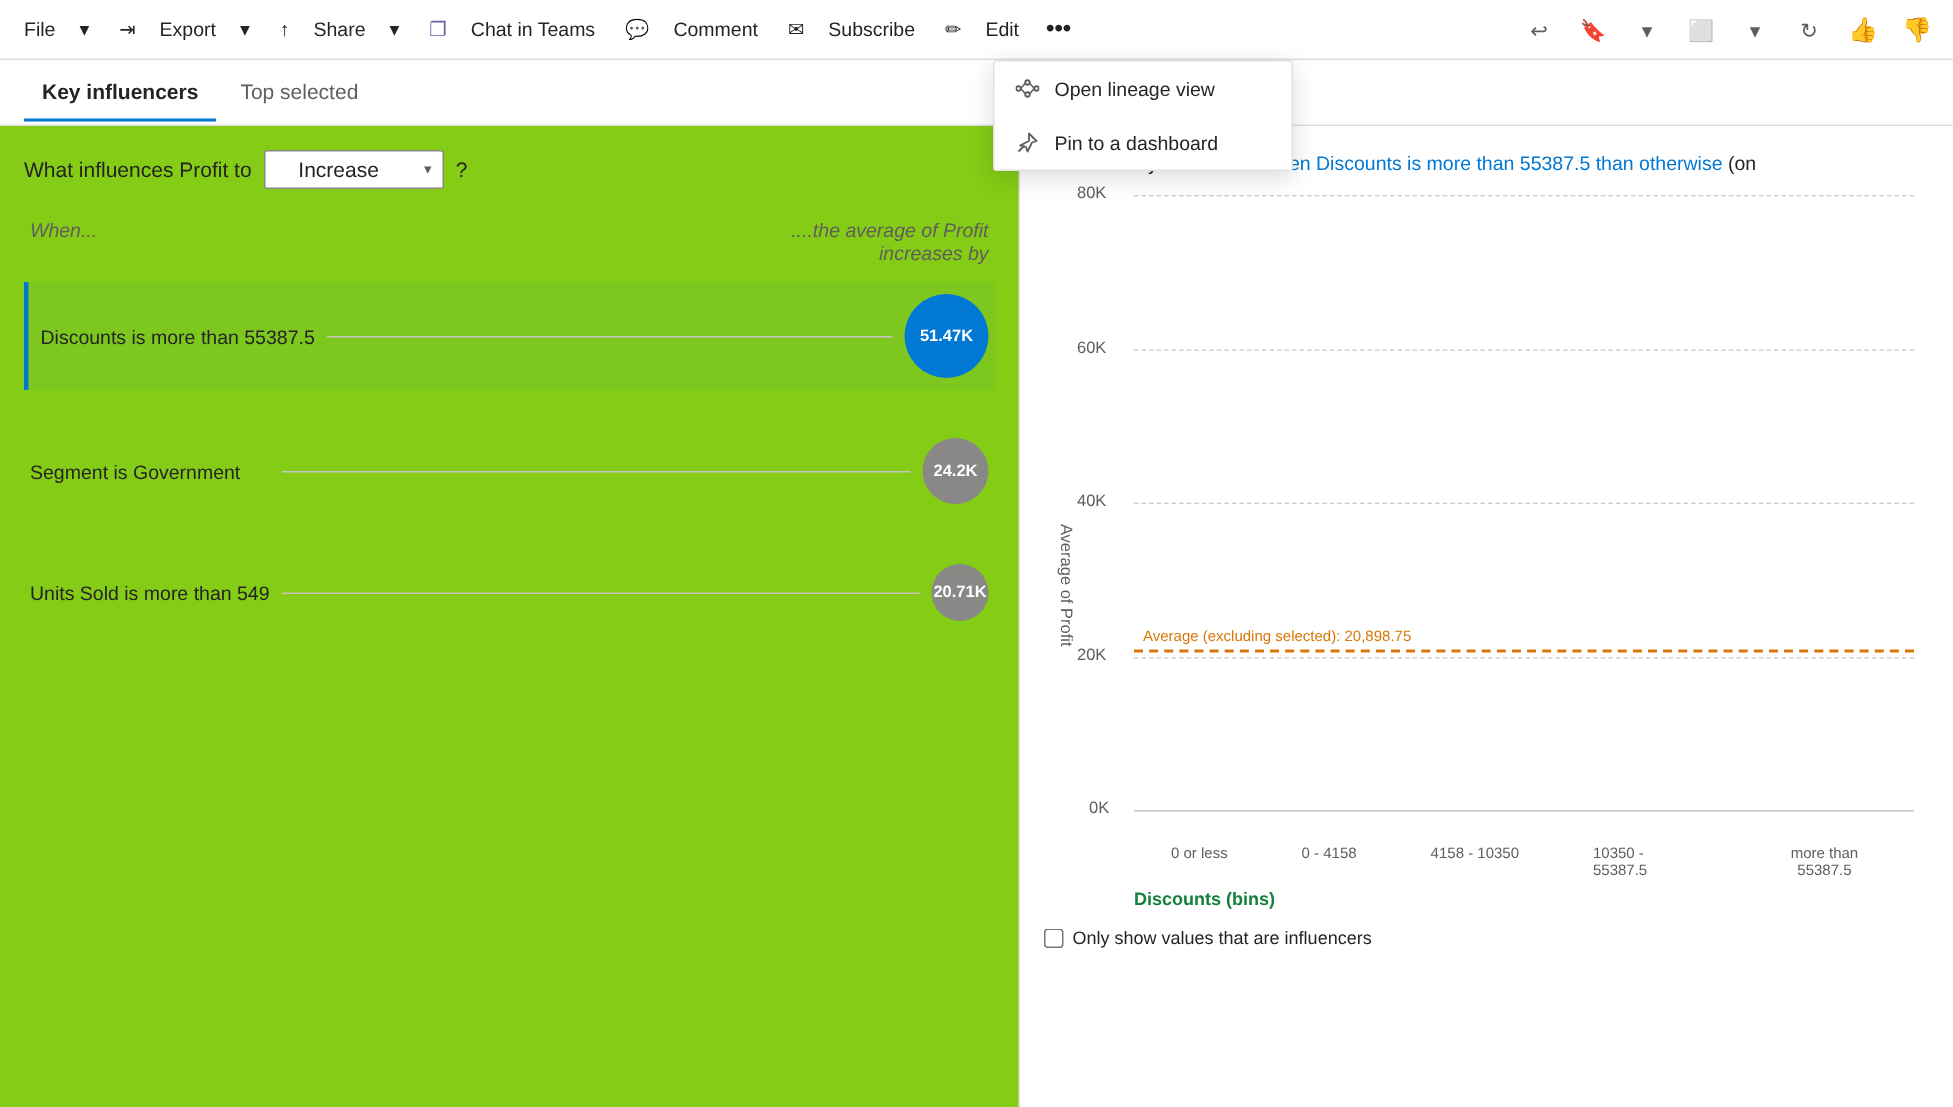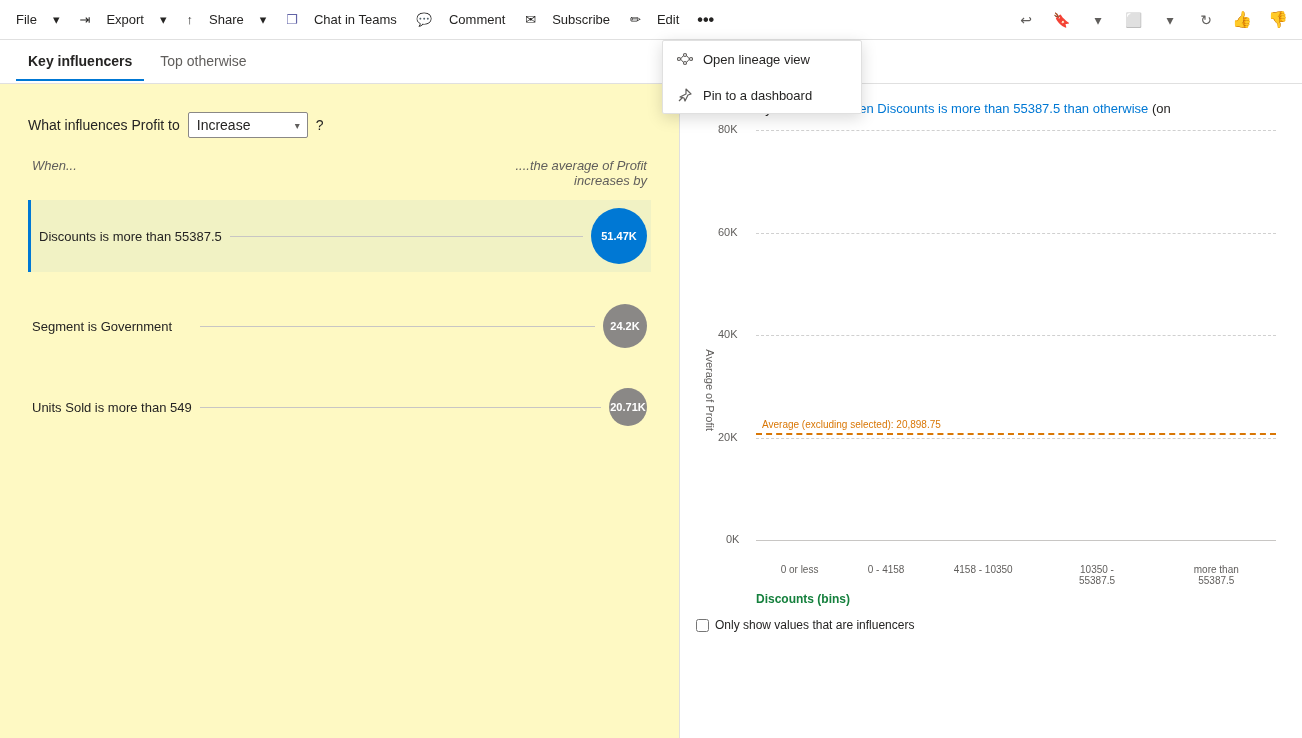--- a/index.html
+++ b/index.html
@@ -32,27 +32,27 @@
     .tab {
       padding: 10px 12px; cursor: pointer; font-size: 14px; color: #605e5c;
       border-bottom: 2px solid transparent; margin-right: 4px;
     }
     .tab.active { color: #252423; border-bottom: 2px solid #0078d4; font-weight: 600; }
 
     
     .main { display: flex; height: calc(738px - 84px); }
 
     
-    .left-panel { width: 680px; padding: 28px; background: #fef9c3; border-right: 1px solid #e0e0e0; overflow-y: auto; }
+    .left-panel { width: 680px; padding: 16px; background: #84cc16; border-right: 1px solid #e0e0e0; overflow-y: auto; }
 
     .influencer-question { display: flex; align-items: center; gap: 8px; margin-bottom: 20px; font-size: 14px; color: #252423; }
     .influencer-select {
       border: 1px solid #8a8886; border-radius: 2px; padding: 4px 28px 4px 8px;
       font-size: 14px; background: #fff; appearance: none; cursor: pointer;
-      min-width: 120px; color: #252423;
+      min-width: 120px; color: #252423; text-align: center;
     }
     .select-wrapper { position: relative; display: inline-block; }
     .select-arrow { position: absolute; right: 8px; top: 50%; transform: translateY(-50%); pointer-events: none; font-size: 10px; color: #605e5c; }
 
     .column-headers { display: flex; justify-content: space-between; margin-bottom: 12px; padding: 0 4px; }
     .col-header-left { font-size: 13px; color: #605e5c; font-style: italic; }
     .col-header-right { font-size: 13px; color: #605e5c; font-style: italic; text-align: right; max-width: 180px; }
 
     .influencer-row {
       display: flex; align-items: center; margin-bottom: 24px;
@@ -143,21 +143,21 @@
     <button class="toolbar-icon-btn" style="font-size:16px;">👍</button>
     <button class="toolbar-icon-btn" style="font-size:16px;">👎</button>
   </div>
 </div>
 
 <div class="tabs">
   <div class="tab active">
     <span>Key influencers</span>
   </div>
   <div class="tab">
-    <span>Top otherwise</span>
+    <span>Top selected</span>
   </div>
 </div>
 
 <div class="main">
 
   <div class="left-panel">
     <div class="influencer-question">
       <span>What influences Profit to</span>
       <div class="select-wrapper">
         <select class="influencer-select">
@@ -274,21 +274,21 @@
           <div style="display:flex; flex-direction:column; align-items:center;">
             <div style="width:55px; height:88.75%; background:#0078d4;"></div>
           </div>
         </div>
       </div>
 
       <div style="position:absolute; left:60px; right:10px; bottom:24px; display:flex; justify-content:space-around;">
         <div style="text-align:center; max-width:70px; font-size:10px; color:#605e5c;">0 or less</div>
         <div style="text-align:center; max-width:70px; font-size:10px; color:#605e5c;">0 - 4158</div>
         <div style="text-align:center; max-width:70px; font-size:10px; color:#605e5c;">4158 - 10350</div>
-        <div style="text-align:center; max-width:70px; font-size:10px; color:#605e5c;">10350 - 55387.5</div>
+        <div style="text-align:left; max-width:70px; font-size:10px; color:#605e5c;">10350 - 55387.5</div>
         <div style="text-align:center; max-width:70px; font-size:10px; color:#605e5c;">more than 55387.5</div>
       </div>
 
       <div style="position:absolute; bottom:4px; left:60px; right:10px; text-align:left; font-size:12px; color:#15803d; font-weight:700;">Discounts (bins)</div>
     </div>
 
     <div class="checkbox-row">
       <input type="checkbox" id="show-influencers" style="">
       <label for="show-influencers">Only show values that are influencers</label>
     </div>

